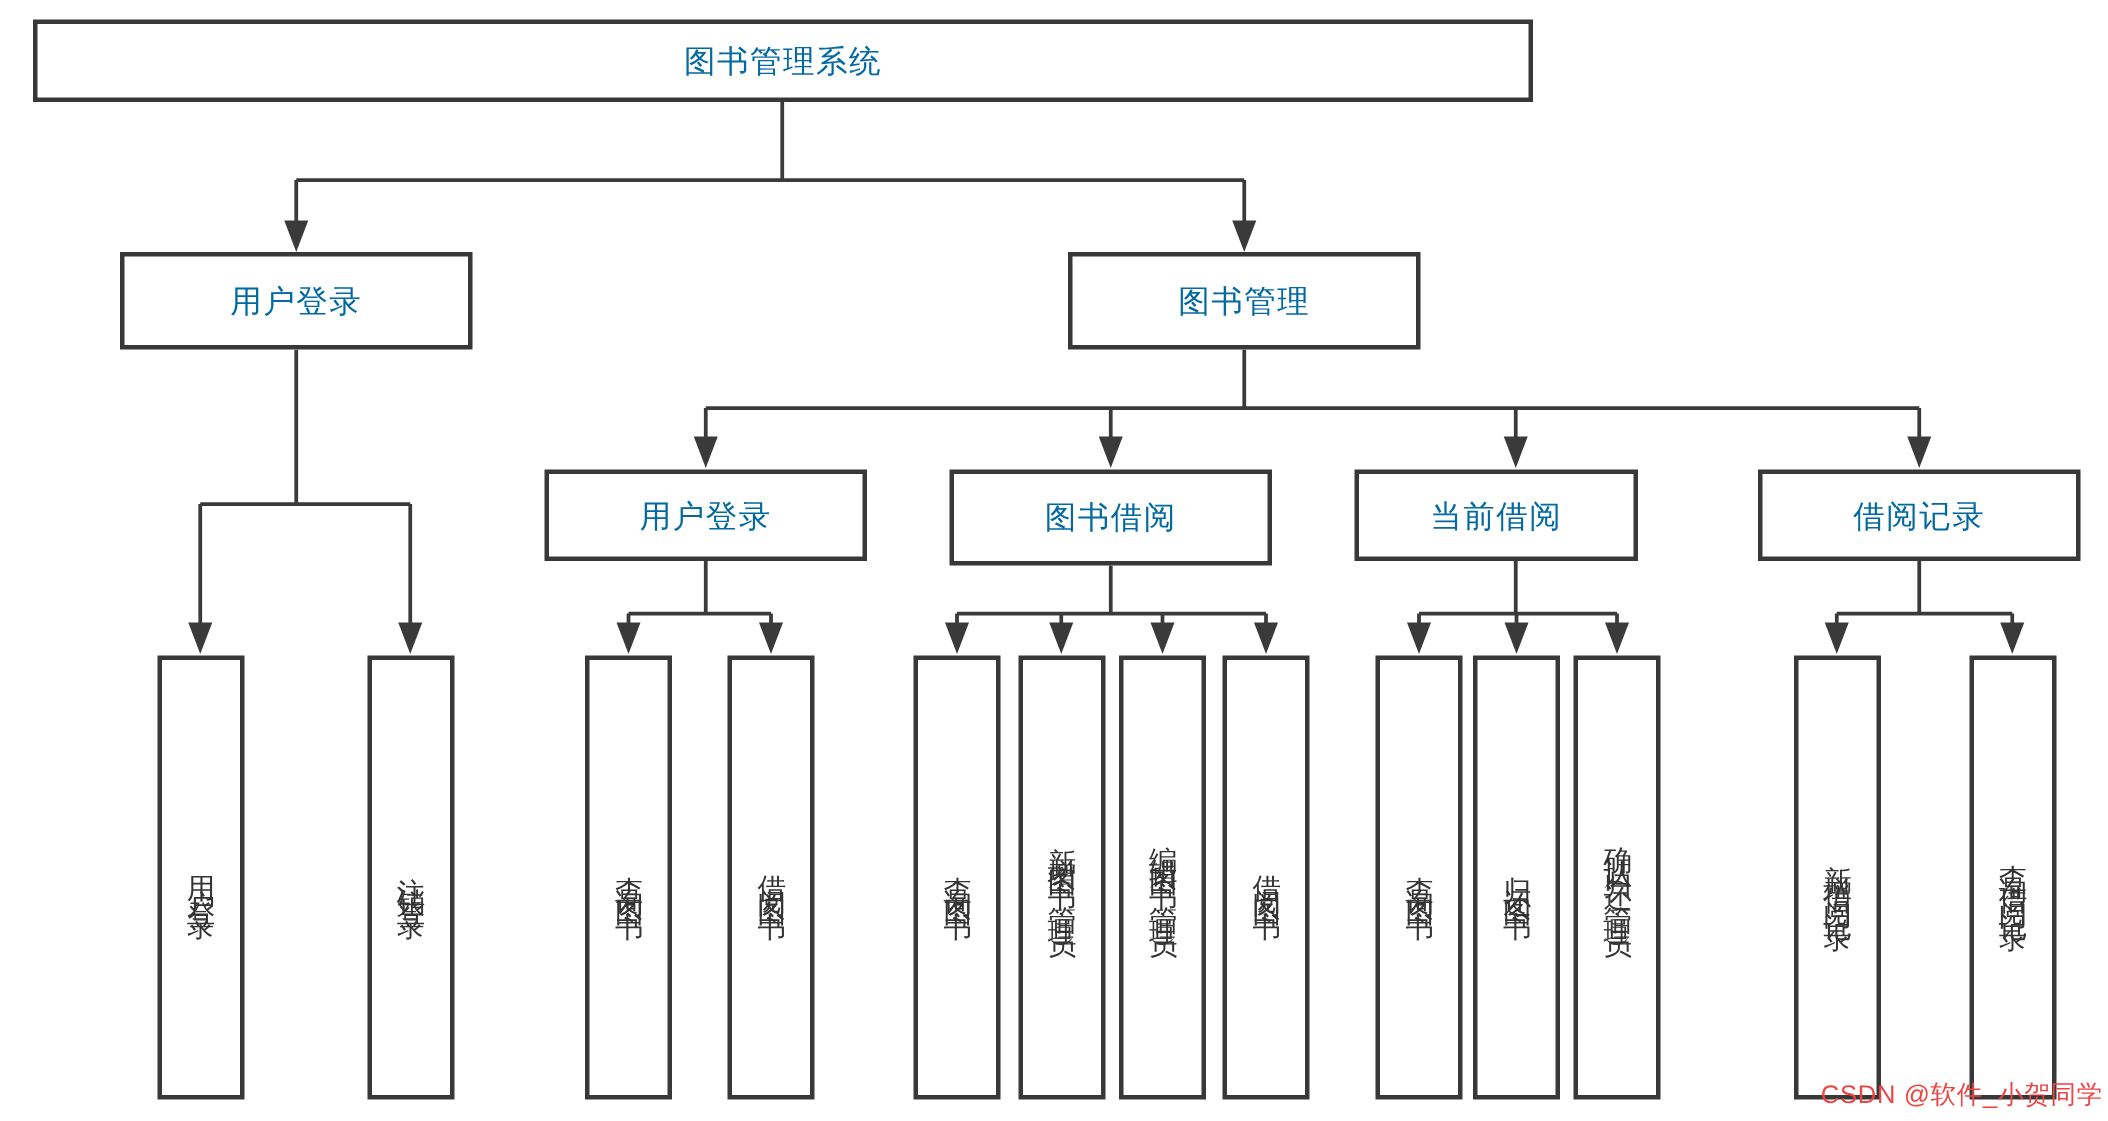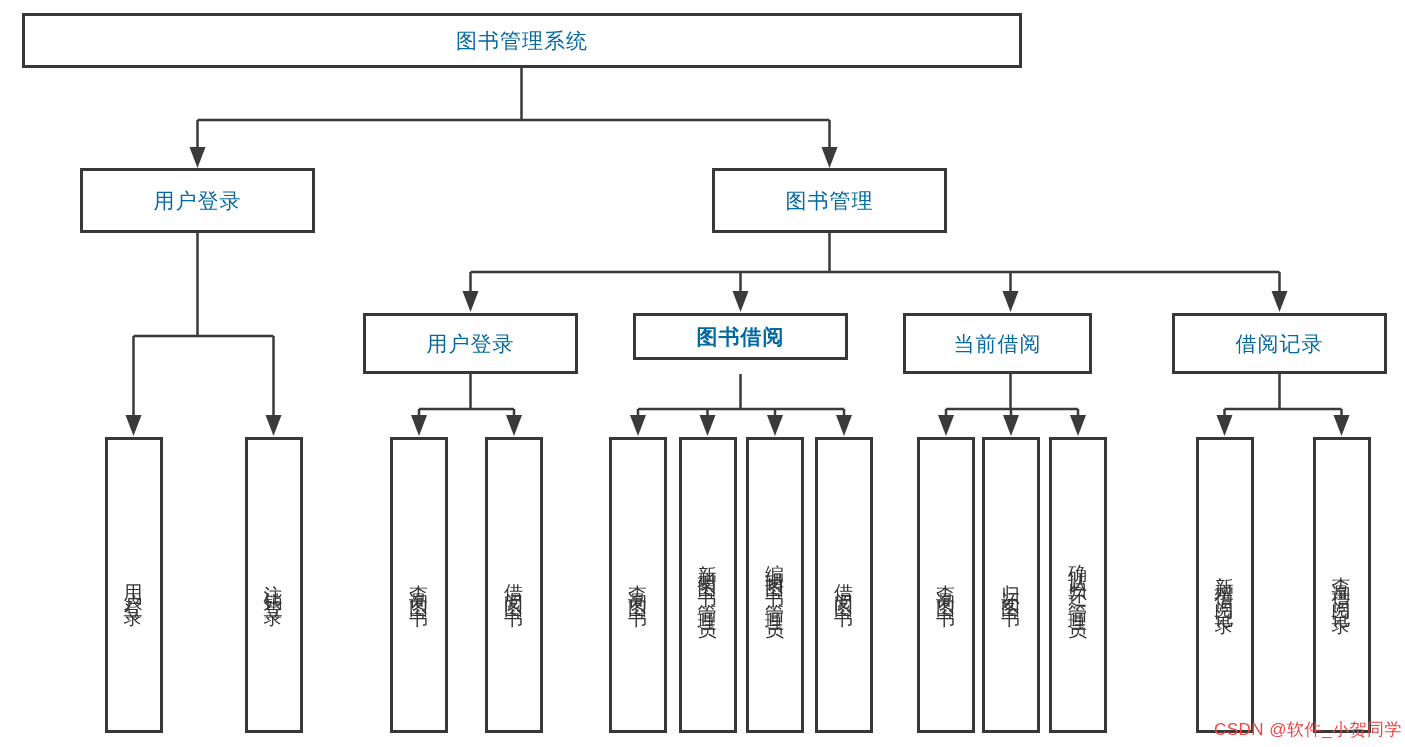--- a/index.html
+++ b/index.html
@@ -39,21 +39,21 @@
     color: #0369a1;
     font-size: 21px;
     letter-spacing: 1px;
     white-space: nowrap;
   }
 
   .root-box   { left: 22px;   top: 13px;  width: 1000px; height: 55px; }
   .l2-login   { left: 80px;   top: 168px; width: 235px;  height: 65px; }
   .l2-mgmt    { left: 712px;  top: 168px; width: 235px;  height: 65px; }
   .g-newbook  { left: 363px;  top: 313px; width: 215px;  height: 61px; }
-  .g-borrow   { left: 633px;  top: 313px; width: 215px;  height: 47px; font-weight: bold; }
+  .g-borrow   { left: 633px;  top: 313px; width: 215px;  height: 64px; }
   .g-current  { left: 903px;  top: 313px; width: 189px;  height: 61px; }
   .g-records  { left: 1172px; top: 313px; width: 215px;  height: 61px; }
 
   .leaf {
     position: absolute;
     top: 437px;
     width: 58px;
     height: 296px;
     background: #ffffff;
     border: 3px solid #383838;

